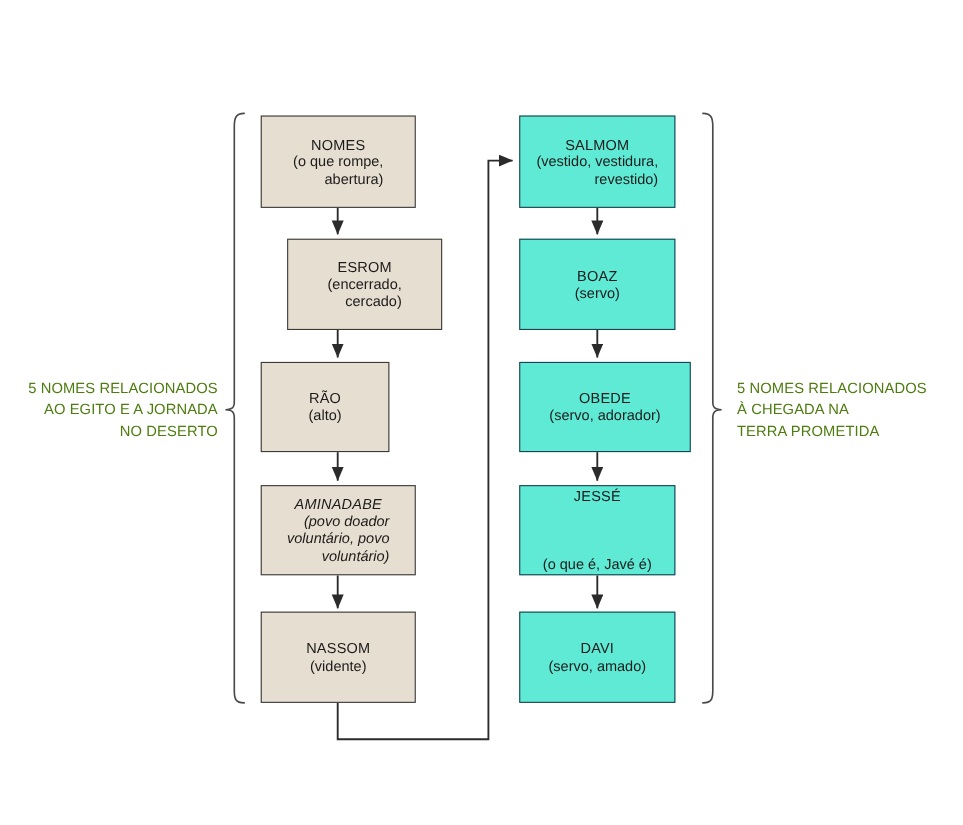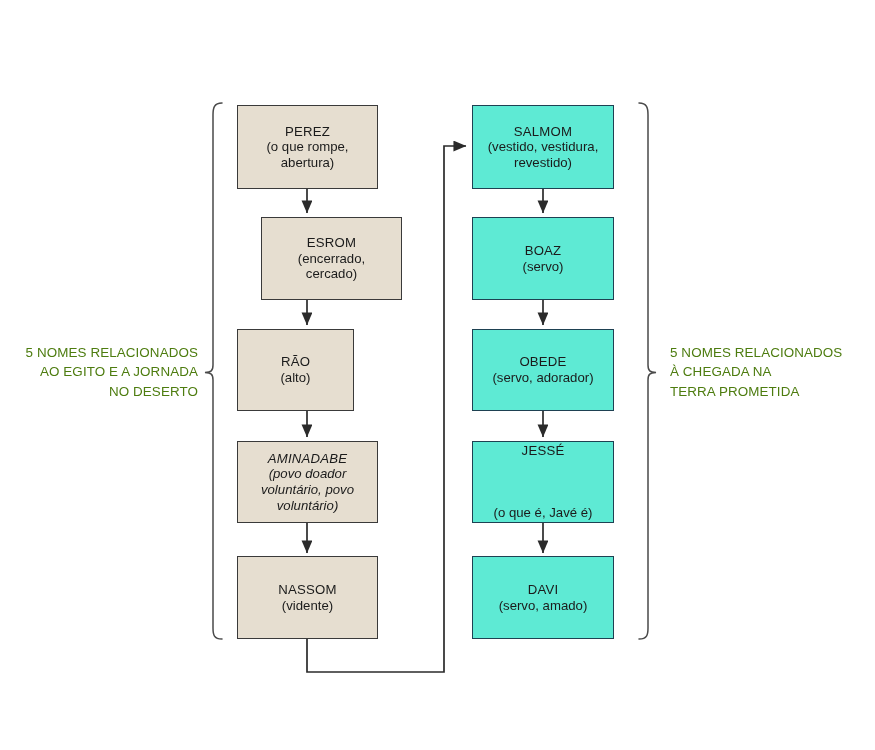--- a/index.html
+++ b/index.html
@@ -38,20 +38,21 @@
     font-size: 13.2px;
     color: #1b1b1b;
     border: 1.6px solid #3b3b3b;
     padding: 2px 4px;
   }
   .node .nm {
     letter-spacing: 0.2px;
   }
   .node .gl {
     white-space: pre-line;
+    text-align: right;
   }
   .node.beige {
     background: #e6ded0;
     border-color: #3a3a3a;
   }
   .node.cyan {
     background: #5eead4;
     border-color: #1e4152;
   }
   .side-label {
@@ -98,21 +99,21 @@
     <path d="M307,639 L307,672 L444,672 L444,146 L466,146" stroke="#2b2b2b" stroke-width="1.7" fill="none" marker-end="url(#arrowhead)"></path>
 
     <path d="M222,103 C214,103 213,108 213,115 L213,365 C213,371 211,372 205,372.5
              C211,373 213,374 213,380 L213,628 C213,635 214,639 222,639" stroke="#4a4a4a" stroke-width="1.5" fill="none" stroke-linecap="round"></path>
 
     <path d="M639,103 C647,103 648,108 648,115 L648,365 C648,371 650,372 656,372.5
              C650,373 648,374 648,380 L648,628 C648,635 647,639 639,639" stroke="#4a4a4a" stroke-width="1.5" fill="none" stroke-linecap="round"></path>
   </svg>
 
   <div class="node beige" style="left:237px; top:105px; width:141px; height:84px;">
-    <div class="nm">PEREZ</div>
+    <div class="nm">NOMES</div>
     <div class="gl">(o que rompe,
 abertura)</div>
   </div>
 
   <div class="node beige" style="left:237px; top:217px; width:141px; height:83px;margin-left:24px;">
     <div class="nm">ESROM</div>
     <div class="gl">(encerrado,
 cercado)</div>
   </div>
 
@@ -137,21 +138,21 @@
     <div class="nm">SALMOM</div>
     <div class="gl">(vestido, vestidura,
 revestido)</div>
   </div>
 
   <div class="node cyan" style="left:472px; top:217px; width:142px; height:83px;">
     <div class="nm">BOAZ</div>
     <div class="gl">(servo)</div>
   </div>
 
-  <div class="node cyan" style="left:472px; top:329px; width:142px; height:82px;">
+  <div class="node cyan" style="left:472px; top:329px; width:156px; height:82px;">
     <div class="nm">OBEDE</div>
     <div class="gl">(servo, adorador)</div>
   </div>
 
   <div class="node cyan" style="left:472px; top:441px; width:142px; height:82px;gap:46px;">
     <div class="nm">JESSÉ</div>
     <div class="gl">(o que é, Javé é)</div>
   </div>
 
   <div class="node cyan" style="left:472px; top:556px; width:142px; height:83px;">

